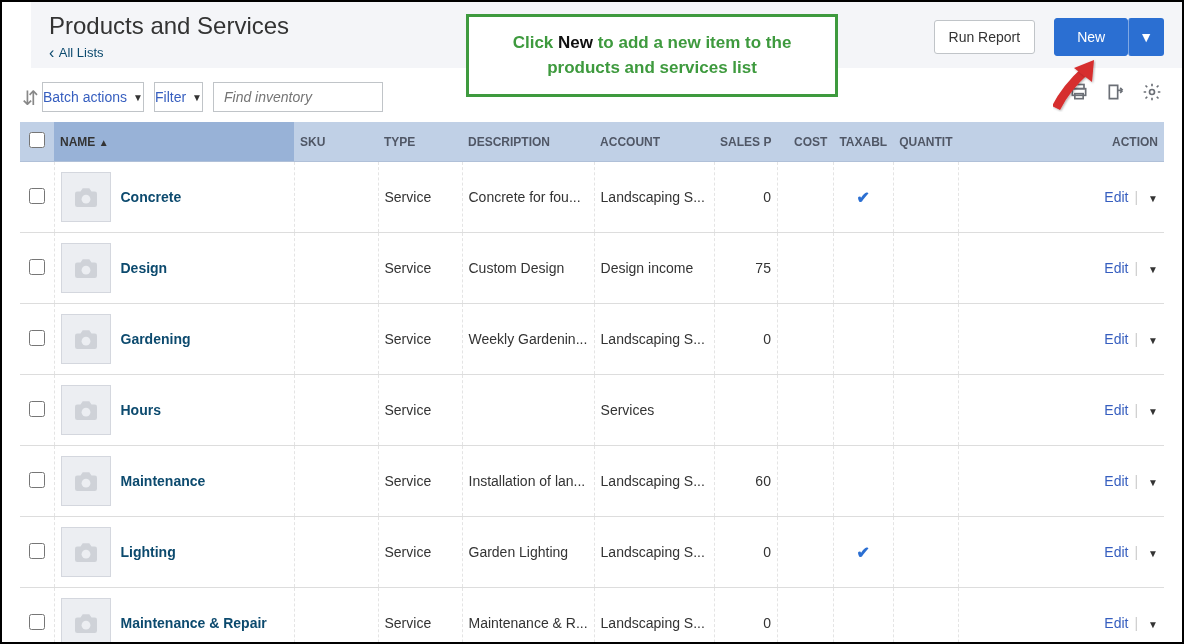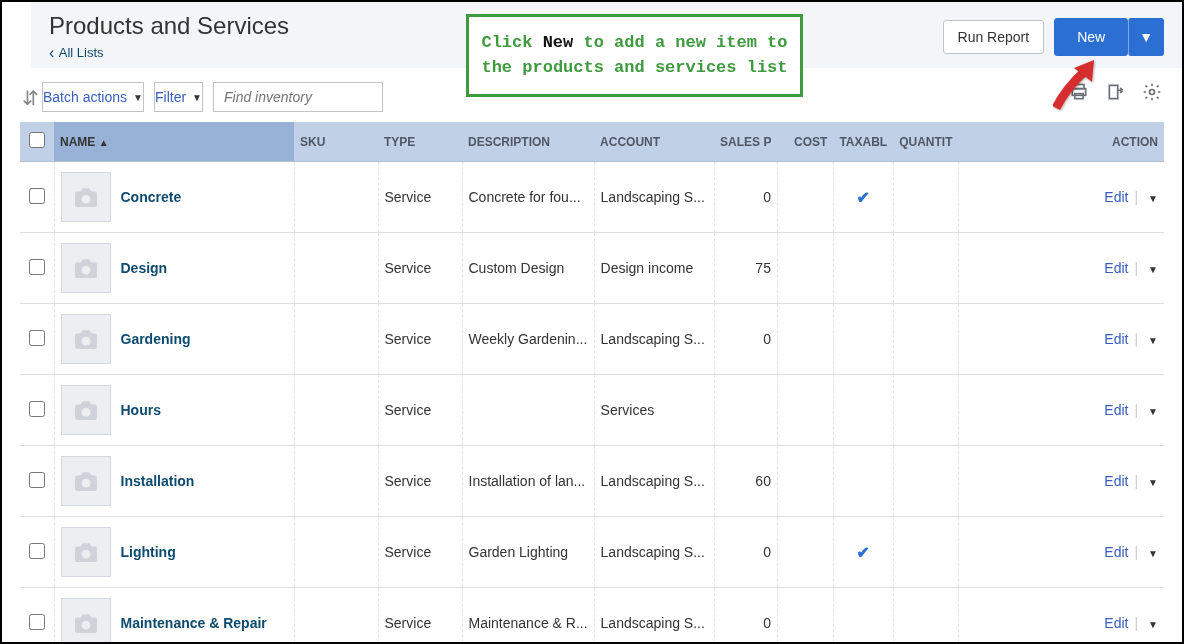--- a/index.html
+++ b/index.html
@@ -1,21 +1,21 @@
 <!DOCTYPE html>
 <html><head>
 <meta charset="utf-8">
 <style>
 * { box-sizing: border-box; margin: 0; padding: 0; }
 body { font-family: -apple-system, Helvetica, Arial, sans-serif; font-size: 13px; color: #333; background: #fff; border: 2px solid #000; width: 1184px; height: 644px; overflow: hidden; position: relative; }
 .header-area { background: #f4f5f8; padding: 10px 18px 6px 18px; display: flex; justify-content: space-between; align-items: flex-start; margin-left: 29px; }
 .page-title { font-size: 24px; font-weight: 500; color: #333; }
 .back-link { color: #0c4a6e; font-size: 13px; margin-top: 4px; cursor: pointer; }
 .back-link::before { content: "‹ "; font-size: 16px; vertical-align: -1px; }
-.header-buttons { display: flex; gap: 10px; align-items: center; margin-top: 6px; }
+.header-buttons { display: flex; gap: 19px; align-items: center; margin-top: 6px; }
 .btn { padding: 8px 14px; font-size: 14px; border-radius: 3px; cursor: pointer; border: 1px solid #c0c4c8; background: #fff; color: #333; }
 .btn-primary { background: #2b6fd2; border: 1px solid #2b6fd2; color: #fff; font-weight:500; padding: 10px 22px; }
 .btn-caret { background: #2b6fd2; border: 1px solid #2b6fd2; border-left: 1px solid rgba(255,255,255,.4); color: #fff; padding: 10px 10px; }
 .toolbar { padding: 14px 18px 10px 40px; display: flex; gap: 10px; align-items: center; position: relative; }
 .toolbar .sort-arrow { position:absolute; left:20px; top:18px; color:#888; font-size:20px; cursor:pointer; }
 .drop-btn { border: 1px solid #c0c4c8; background: #fff; padding: 6px 0; color: #365ebf; font-size: 14px; cursor: pointer; display:inline-flex; align-items:center; gap:6px;}
 .drop-btn .arrow-down { font-size: 10px; color:#333; }
 .search-input { border: 1px solid #c0c4c8; padding: 6px 10px; width: 170px; font-size: 14px; font-style: italic; color: #777; }
 .tool-icons{position:absolute; right:20px; top:14px; display:flex; gap:16px; color:#666; font-size:20px; align-items:center;}
 .tool-icons span, .tool-icons svg{cursor:pointer;}
@@ -35,21 +35,21 @@
 .col-taxable{width:58px; text-align:center;}
 .col-qty{width:60px;}
 .col-action{text-align:right; border-right:none;}
 input[type=checkbox]{width:16px;height:16px;cursor:pointer;}
 .item-img{width:50px;height:50px;border:1px solid #d4d7de;background:#eceef2;display:inline-flex;align-items:center;justify-content:center;margin-right:10px;vertical-align:middle;}
 .item-img svg{opacity:.35;}
 .name-cell{display:flex; align-items:center; font-weight:700; color:#0c4a6e;}
 .edit-link{color:#365ebf; cursor:pointer;}
 .caret-sm{font-size:10px; margin-left:6px; color:#333; cursor:pointer;}
 .check{color:#2b6fd2; font-size:16px; font-weight:bold;}
-.callout{position:absolute; top:12px; left:464px; width:337px; background:#fff; border:3px solid #3e9a3e; padding:14px 12px; text-align:center; font-size:17px; color:#3e9a3e; font-weight:700; line-height:1.45;font-family:Liberation Mono, monospace;}
+.callout{position:absolute; top:12px; left:464px; width:372px; background:#fff; border:3px solid #3e9a3e; padding:14px 12px; text-align:center; font-size:17px; color:#3e9a3e; font-weight:700; line-height:1.45;}
 .callout .kw{color:#111;}
 .arrow-annotate{position:absolute; top:56px; right:76px; pointer-events:none;}
 </style>
 </head>
 <body>
 
 <div class="header-area">
   <div>
     <div class="page-title">Products and Services</div>
     <div class="back-link">All Lists</div>
@@ -209,21 +209,21 @@
       <tr>
         <td class="col-cb"><input type="checkbox" style=""></td>
         <td class="col-name">
           <div class="name-cell">
             <span class="item-img">
               <svg width="28" height="22" viewBox="0 0 24 20" fill="#9aa0aa">
                 <path d="M4 5h3l2-3h6l2 3h3a2 2 0 0 1 2 2v10a2 2 0 0 1-2 2H4a2 2 0 0 1-2-2V7a2 2 0 0 1 2-2z"></path>
                 <circle cx="12" cy="12" r="4" fill="#eceef2"></circle>
               </svg>
             </span>
-            <span>Installation</span>
+            <span>Maintenance</span>
           </div>
         </td>
         <td class="col-sku"></td>
         <td class="col-type">Service</td>
         <td class="col-desc">Installation of lan...</td>
         <td class="col-account">Landscaping S...</td>
         <td class="col-salesp">60</td>
         <td class="col-cost"></td>
         <td class="col-taxable"></td>
         <td class="col-qty"></td>

